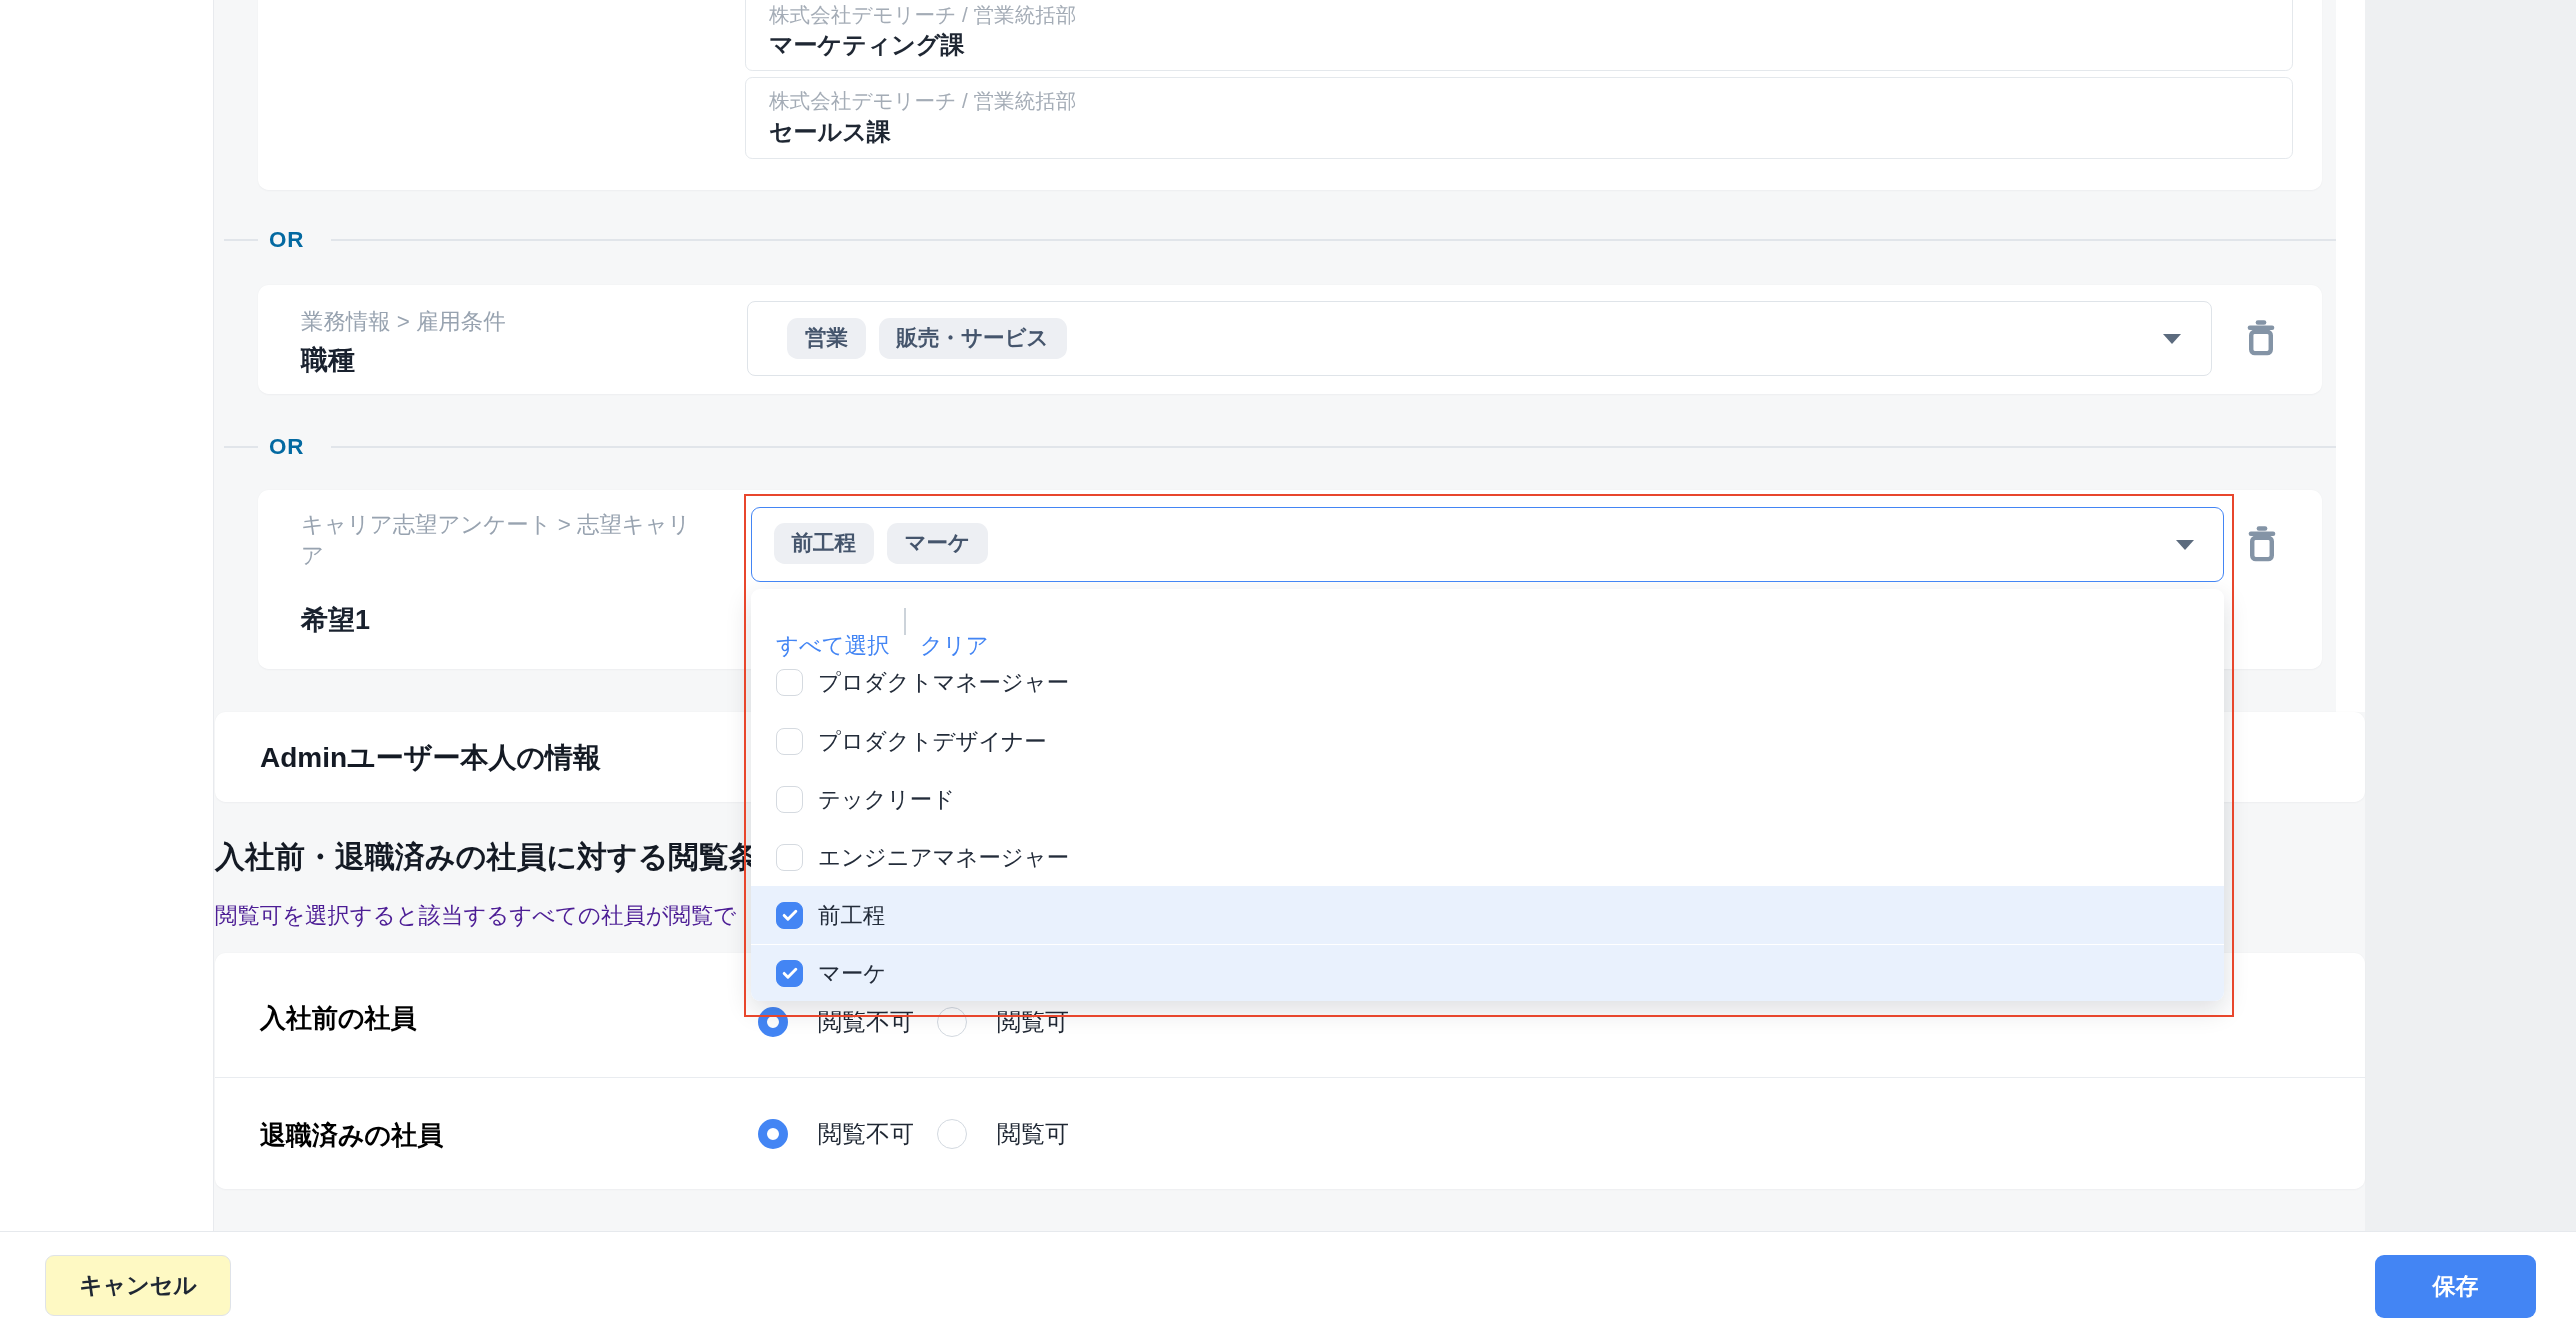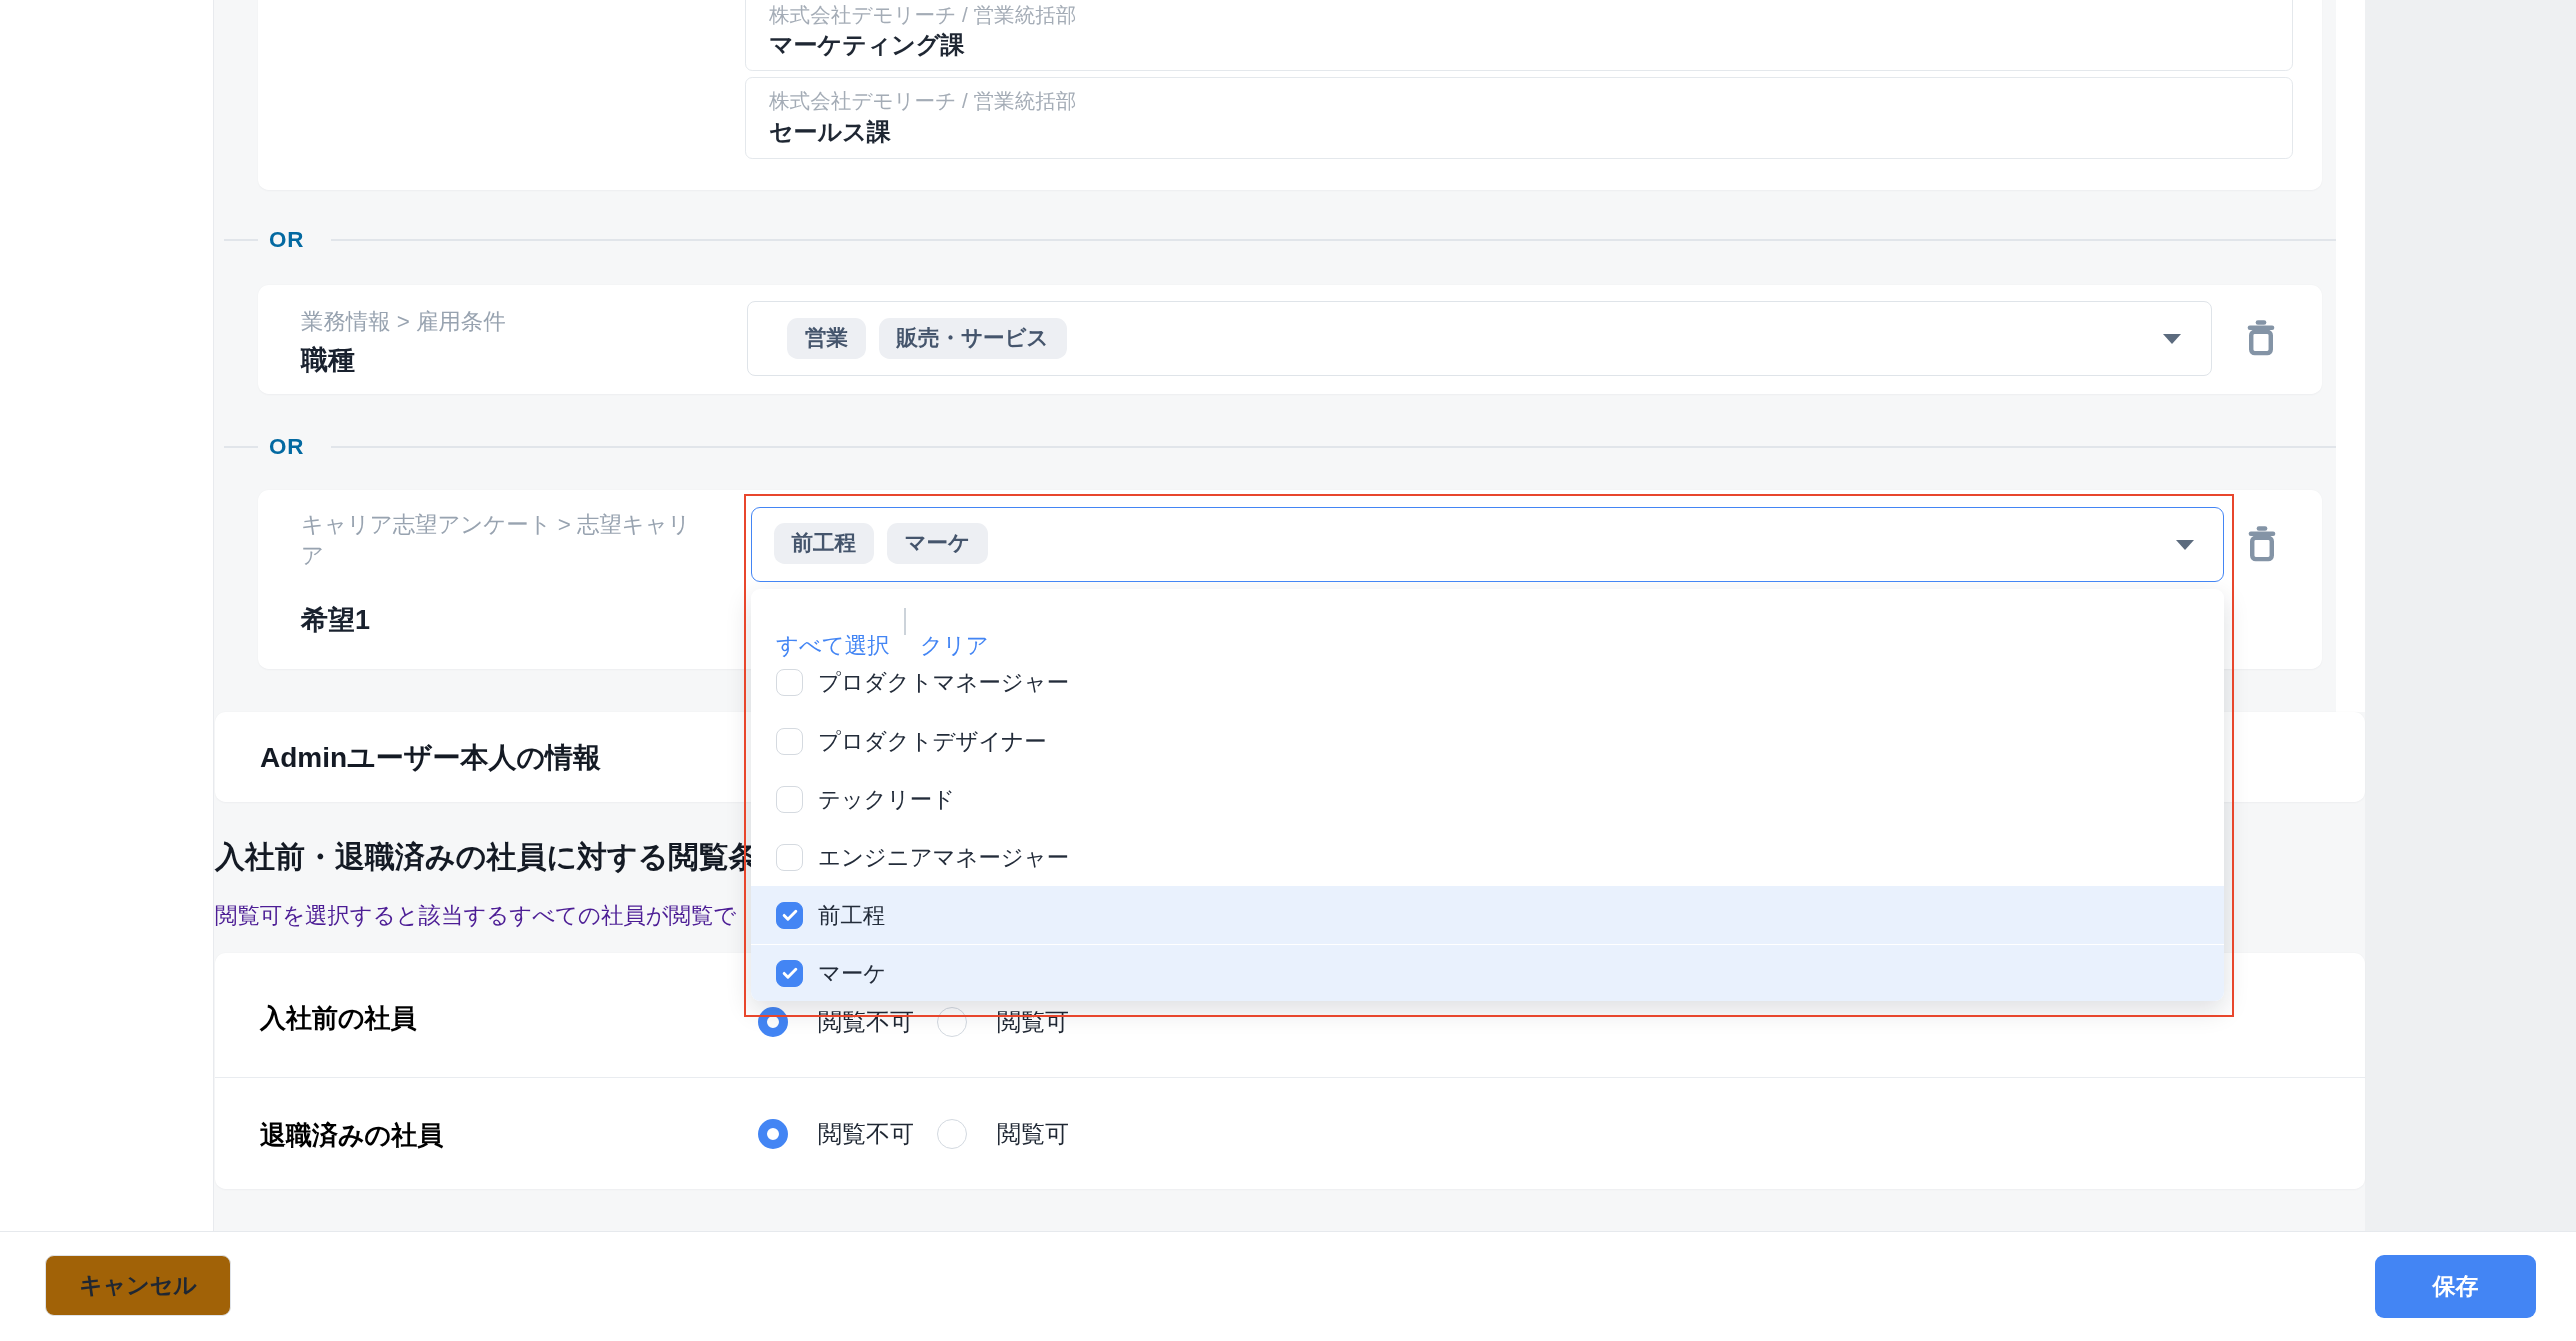--- a/index.html
+++ b/index.html
@@ -79,21 +79,21 @@
   .radio { width:30px; height:30px; border-radius:50%; background:#fff; flex:0 0 auto; }
   .radio.selected { border:9px solid #4385f4; }
   .radio.unselected { border:1.8px solid #d3d9e0; }
   .radio-label { font-size:24px; color:#1f2733; white-space:nowrap; }
 
   
   .footer { left:0; top:1231px; width:2576px; height:111px; background:#fff;
             border-top:0.9px solid #e6e9ed; z-index:70; }
   .btn { display:flex; align-items:center; justify-content:center; border-radius:9px;
          font-size:23px; font-weight:bold; cursor:pointer; }
-  .btn-cancel { left:45px; top:1255px; width:186px; height:61px; background:#a16207;
+  .btn-cancel { left:45px; top:1255px; width:186px; height:61px; background:#fef9c3;
                 border:0.9px solid #dfe3e9; color:#1f2733; z-index:71; }
   .btn-save { left:2375px; top:1255px; width:161px; height:63px; background:#4385f4;
               color:#fff; z-index:71; }
 </style>
 </head>
 <body>
 
 <div class="abs right-backdrop"></div>
 <div class="abs panel-bg"></div>
 <div class="abs panel-left-border"></div>

